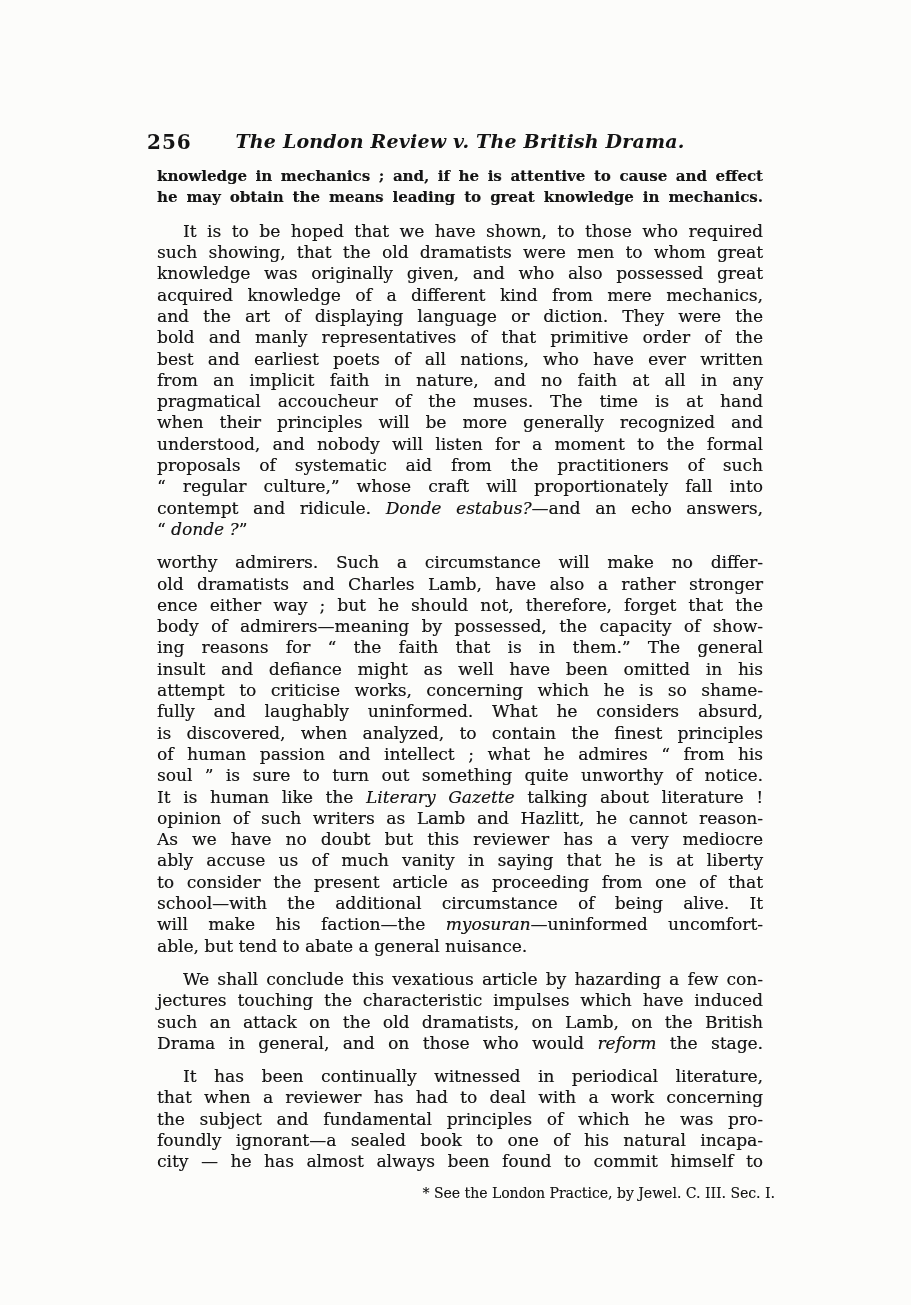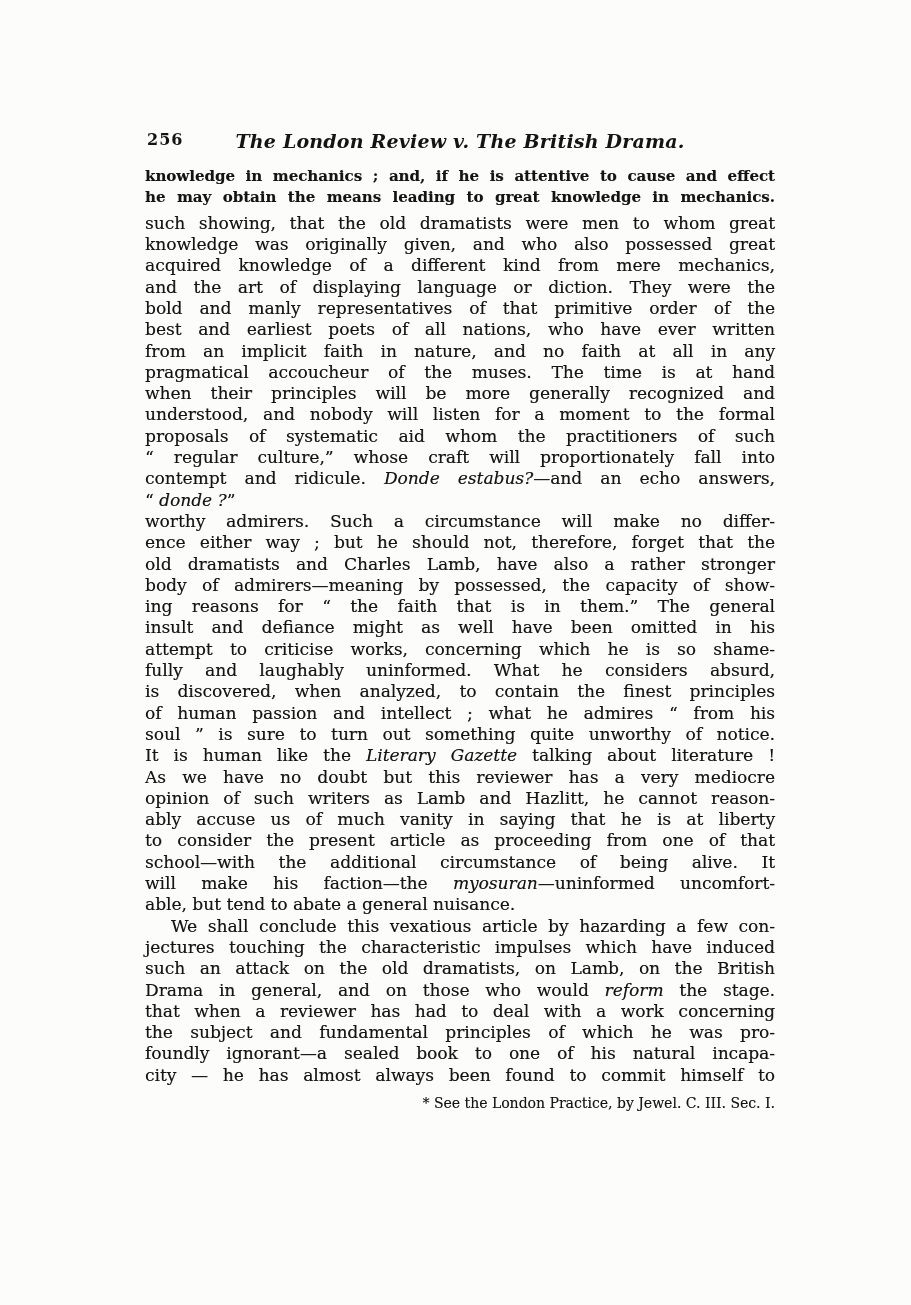--- a/index.html
+++ b/index.html
@@ -16,32 +16,32 @@
     left:145px; top:130px;
     width:630px;
   }
   .header {
     position:relative;
     height:24px;
     margin-bottom:12px;
   }
   .page-num {
     position:absolute; left:2px; top:0;
-    font-size:16px; font-weight:bold;
+    font-size:20px; font-weight:bold;
     letter-spacing:1px;
   }
   .head-title {
     text-align:center;
     font-size:19px;
     font-weight:bold;
     font-style:italic;
     letter-spacing:0.2px;
   }
   .blocks { }
-  .block { margin:0; }
+  .block { margin:12px; }
   .block.quote {
     font-size:15px;
     font-weight:bold;
     line-height:21.4px;
     margin-bottom:4px;
     text-shadow:0.3px 0.3px 0 rgba(0,0,0,0.35);
   }
   .block.paragraph {
     font-size:17px;
     line-height:21.3px;
@@ -70,63 +70,65 @@
     <div class="header">
       <span class="page-num">256</span>
       <div class="head-title">The London Review v. The British Drama.</div>
     </div>
     <div class="blocks">
         <div class="block quote">
           <div class="line"><span>knowledge in mechanics ; and, if he is attentive to cause and effect</span></div>
           <div class="line"><span>he may obtain the means leading to great knowledge in mechanics.</span></div>
         </div>
         <div class="block paragraph">
+          <div class="line indent"><span>It is to be hoped that we have shown, to those who required</span></div>
           <div class="line"><span>such showing, that the old dramatists were men to whom great</span></div>
           <div class="line"><span>knowledge was originally given, and who also possessed great</span></div>
           <div class="line"><span>acquired knowledge of a different kind from mere mechanics,</span></div>
           <div class="line"><span>and the art of displaying language or diction. They were the</span></div>
           <div class="line"><span>bold and manly representatives of that primitive order of the</span></div>
           <div class="line"><span>best and earliest poets of all nations, who have ever written</span></div>
           <div class="line"><span>from an implicit faith in nature, and no faith at all in any</span></div>
           <div class="line"><span>pragmatical accoucheur of the muses. The time is at hand</span></div>
           <div class="line"><span>when their principles will be more generally recognized and</span></div>
           <div class="line"><span>understood, and nobody will listen for a moment to the formal</span></div>
-          <div class="line"><span>proposals of systematic aid whom the practitioners of such</span></div>
+          <div class="line"><span>proposals of systematic aid from the practitioners of such</span></div>
           <div class="line"><span>“ regular culture,” whose craft will proportionately fall into</span></div>
           <div class="line"><span>contempt and ridicule. </span><span class="it">Donde estabus?</span><span>—and an echo answers,</span></div>
           <div class="line last"><span>“ </span><span class="it">donde ?</span><span>”</span></div>
         </div>
         <div class="block paragraph">
           <div class="line"><span>worthy admirers. Such a circumstance will make no differ-</span></div>
+          <div class="line"><span>old dramatists and Charles Lamb, have also a rather stronger</span></div>
           <div class="line"><span>ence either way ; but he should not, therefore, forget that the</span></div>
-          <div class="line"><span>old dramatists and Charles Lamb, have also a rather stronger</span></div>
           <div class="line"><span>body of admirers—meaning by possessed, the capacity of show-</span></div>
           <div class="line"><span>ing reasons for “ the faith that is in them.” The general</span></div>
           <div class="line"><span>insult and defiance might as well have been omitted in his</span></div>
           <div class="line"><span>attempt to criticise works, concerning which he is so shame-</span></div>
           <div class="line"><span>fully and laughably uninformed. What he considers absurd,</span></div>
           <div class="line"><span>is discovered, when analyzed, to contain the finest principles</span></div>
           <div class="line"><span>of human passion and intellect ; what he admires “ from his</span></div>
           <div class="line"><span>soul ” is sure to turn out something quite unworthy of notice.</span></div>
           <div class="line"><span>It is human like the </span><span class="it">Literary Gazette</span><span> talking about literature !</span></div>
+          <div class="line"><span>opinion of such writers as Lamb and Hazlitt, he cannot reason-</span></div>
           <div class="line"><span>As we have no doubt but this reviewer has a very mediocre</span></div>
-          <div class="line"><span>opinion of such writers as Lamb and Hazlitt, he cannot reason-</span></div>
           <div class="line"><span>ably accuse us of much vanity in saying that he is at liberty</span></div>
           <div class="line"><span>to consider the present article as proceeding from one of that</span></div>
           <div class="line"><span>school—with the additional circumstance of being alive. It</span></div>
           <div class="line"><span>will make his faction—the </span><span class="it">myosuran</span><span>—uninformed uncomfort-</span></div>
           <div class="line last"><span>able, but tend to abate a general nuisance.</span></div>
         </div>
         <div class="block paragraph">
           <div class="line indent"><span>We shall conclude this vexatious article by hazarding a few con-</span></div>
           <div class="line"><span>jectures touching the characteristic impulses which have induced</span></div>
           <div class="line"><span>such an attack on the old dramatists, on Lamb, on the British</span></div>
           <div class="line"><span>Drama in general, and on those who would </span><span class="it">reform</span><span> the stage.</span></div>
         </div>
         <div class="block paragraph">
+          <div class="line indent"><span>It has been continually witnessed in periodical literature,</span></div>
           <div class="line"><span>that when a reviewer has had to deal with a work concerning</span></div>
           <div class="line"><span>the subject and fundamental principles of which he was pro-</span></div>
           <div class="line"><span>foundly ignorant—a sealed book to one of his natural incapa-</span></div>
           <div class="line"><span>city — he has almost always been found to commit himself to</span></div>
         </div>
       </div>
     <div class="footnote">* See the London Practice, by Jewel. C. III. Sec. I.</div>
   </div>
 </div>
 

